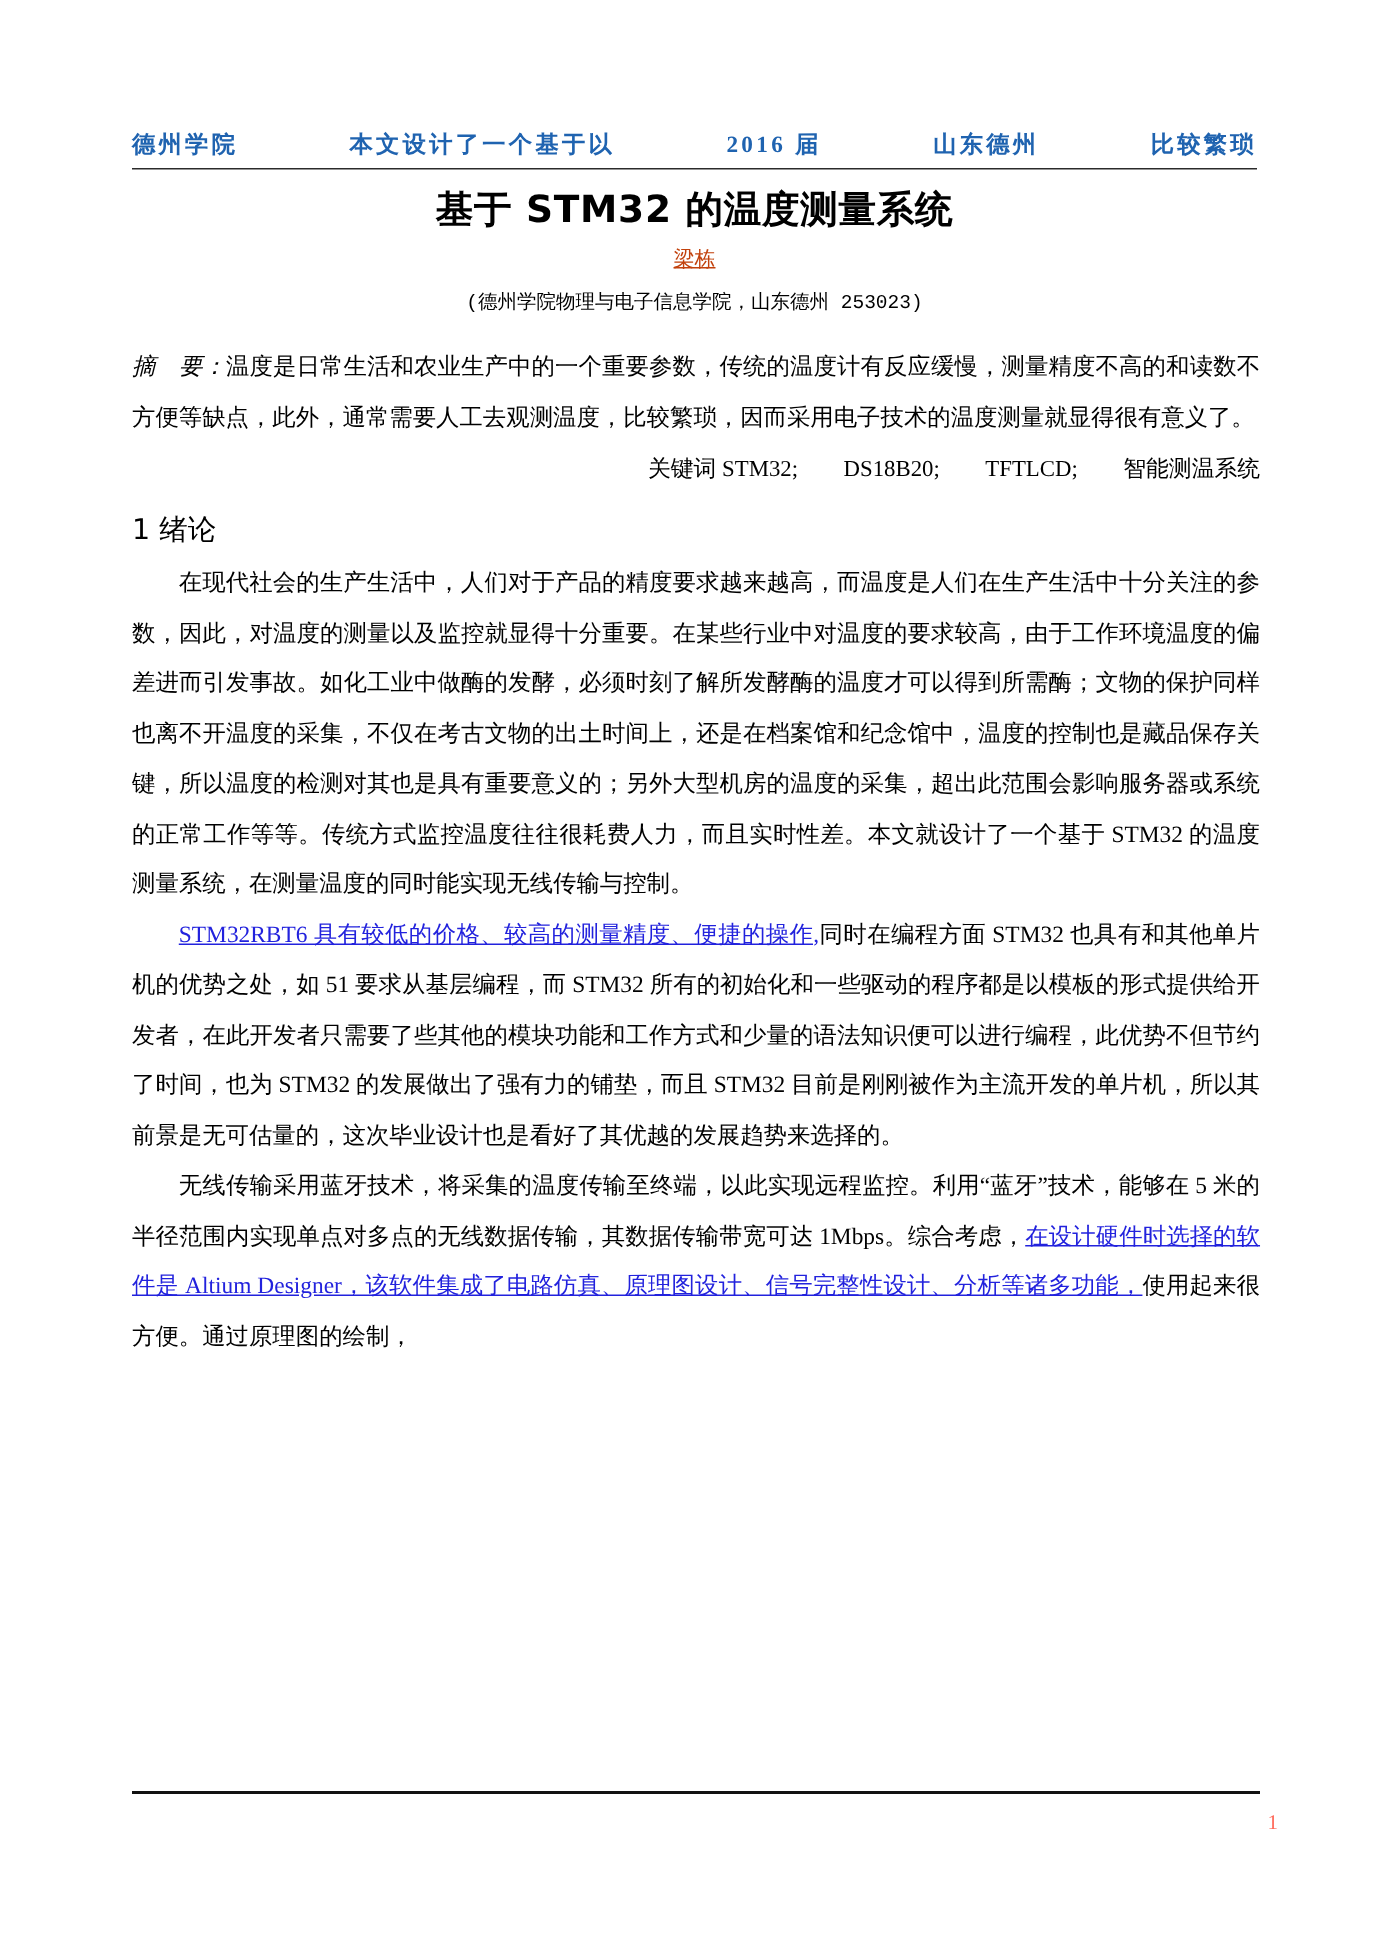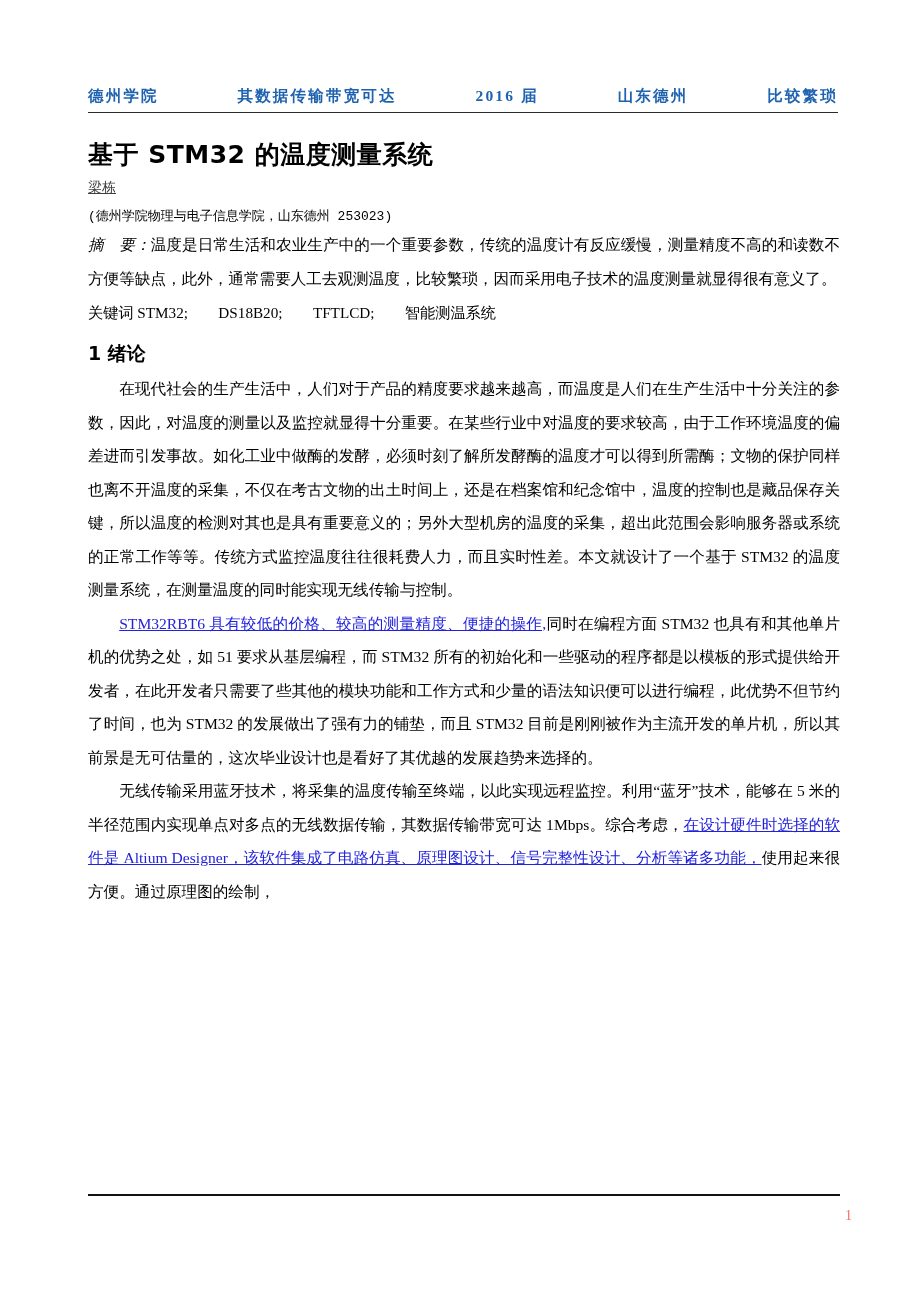--- a/index.html
+++ b/index.html
@@ -48,36 +48,35 @@
     border-top: 1.6px solid #2b2b2b;
     margin-top: 2px;
   }
 
   
   .title-block {
     position: absolute;
     left: 88px;
     top: 124px;
     width: 750px;
-    text-align: left;
-    margin-top: 15px;
+    text-align: center;
   }
   .doc-title {
     font-family: "DejaVu Sans", "Liberation Sans", sans-serif;
     font-weight: bold;
     font-size: 25px;
     letter-spacing: 0.5px;
     color: #000;
     line-height: 1.25;
   }
   .doc-author {
     margin-top: 9px;
     font-family: "DejaVu Sans", "Liberation Sans", sans-serif;
     font-size: 14px;
-    color: #404040;
+    color: #c2410c;
     text-decoration: underline;
   }
   .doc-affil {
     margin-top: 10px;
     font-family: Liberation Mono, monospace;
     font-size: 13px;
     color: #000;
   }
 
   
@@ -101,25 +100,26 @@
 
   .abstract-label { letter-spacing: 0; font-style: italic; }
 
   .keywords {
     font-family: "Liberation Serif", "DejaVu Serif", serif;
     font-size: 15.2px;
     line-height: 31px;
     margin: 0;
     margin-top: 2px;
     color: #000;
+    text-align: right;
   }
 
   .section-heading {
     font-family: "DejaVu Sans", "Liberation Sans", sans-serif;
-    font-weight: bold;
+    font-weight: normal;
     font-size: 19px;
     color: #000;
     margin: 10px 0 4px 0;
     line-height: 30px;
   }
 
   .blue { color: #2222DD; text-decoration: underline; }
 
   
   .footer-rule {
@@ -139,21 +139,21 @@
   }
 </style>
 </head>
 <body>
 
 <div class="page">
 
   <div class="doc-header">
     <div class="header-row">
       <span>德州学院</span>
-      <span>其数据传输带宽可达</span>
+      <span>本文设计了一个基于以</span>
       <span>2016 届</span>
       <span>山东德州</span>
       <span>比较繁琐</span>
     </div>
     <div class="header-rule"></div>
   </div>
 
   <div class="title-block">
     <div class="doc-title">基于 STM32 的温度测量系统</div>
     <div class="doc-author">梁栋</div>

